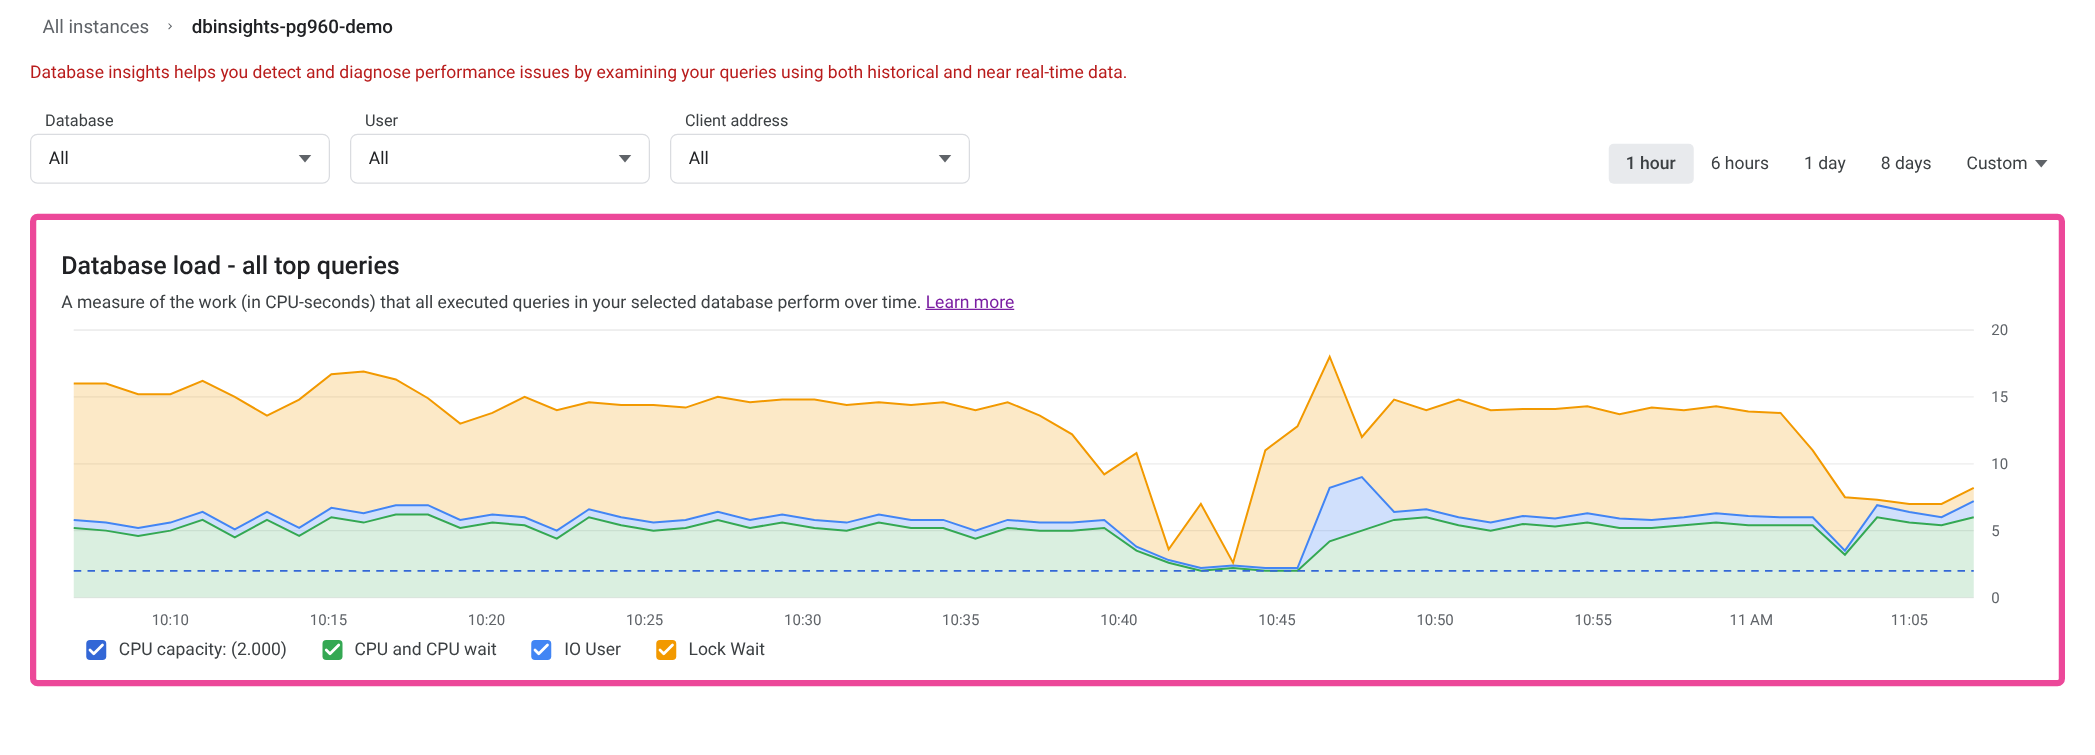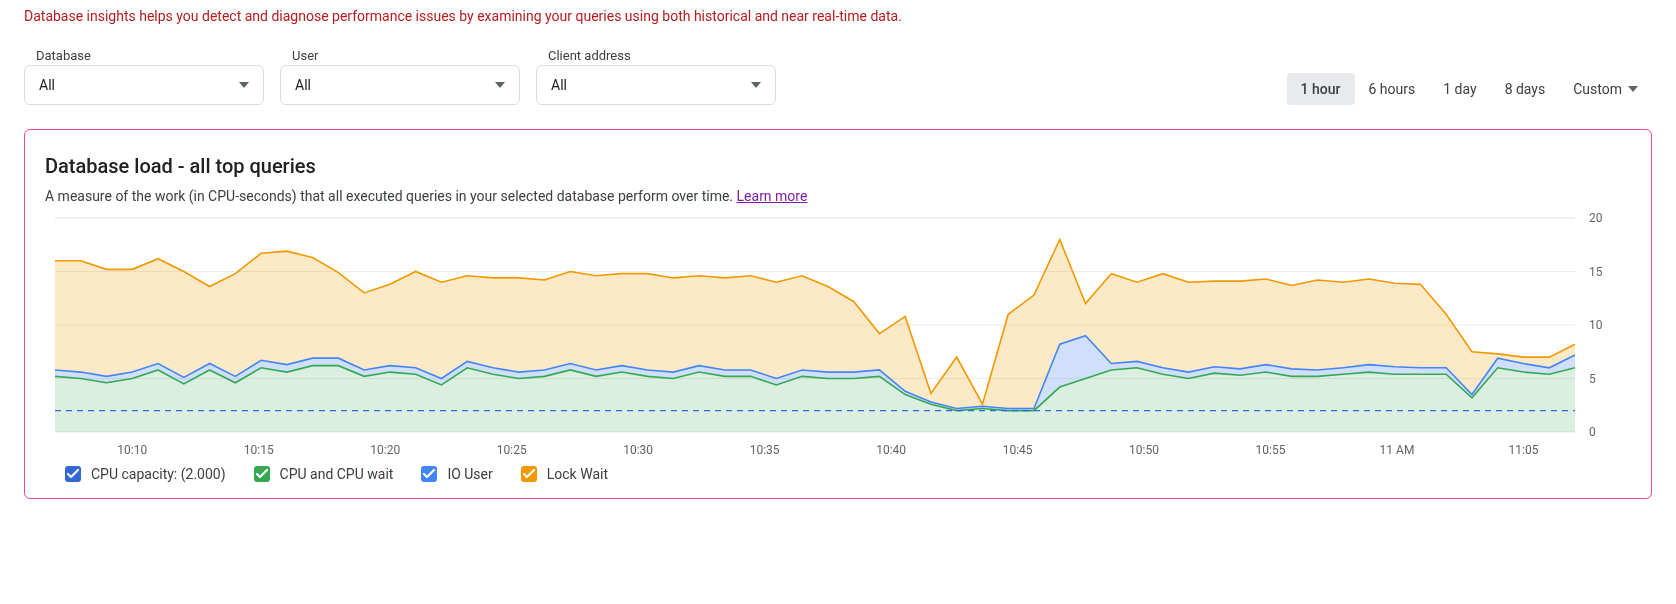--- a/index.html
+++ b/index.html
@@ -42,21 +42,21 @@
   .timerange .tr-item {
     padding: 8px 14px;
     color: #3c4043;
     cursor: pointer;
     font-size: 14px;
     border-radius: 4px;
     display:flex; align-items:center; gap:6px;
   }
   .timerange .tr-item.selected { background: #e8eaed; font-weight: 500; }
   .card {
-    border: 1px solid #ec4899;
+    border: 5px solid #ec4899;
     border-radius: 6px;
     padding: 24px 12px 16px 20px;
   }
   .card-title { font-size: 20px; font-weight: 500; color: #202124; margin-bottom: 10px; }
   .card-sub { font-size: 14px; color: #3c4043; margin-bottom: 8px; }
   .card-sub a { color: #7b1fa2; text-decoration: underline; text-align: right; }
   .chart-wrap { position: relative; margin-top: 4px; }
   svg.chart { display: block; }
   .grid-line { stroke: #ececec; stroke-width: 1; }
   .legend { display:flex; gap: 28px; margin-top: 4px; padding-left: 20px; }
@@ -64,20 +64,29 @@
   .legend-box { width: 16px; height: 16px; border-radius: 3px; position: relative; }
   .legend-box svg { position:absolute; inset:0; }
   .tick-text { font-size: 12px; fill: #5f6368; text-anchor: middle; }
   .ytick-text { font-size: 12px; fill: #5f6368; text-anchor: start; }
 </style>
 </head>
 <body>
 
 <div class="page">
 
+  <div class="breadcrumb">
+    <a href="#">All instances</a>
+    <span class="chevron">
+      <svg width="10" height="10" viewBox="0 0 24 24">
+          <path fill="#5f6368" d="M8.59 16.59 13.17 12 8.59 7.41 10 6l6 6-6 6z"></path>
+        </svg>
+    </span>
+    <span class="current">dbinsights-pg960-demo</span>
+  </div>
 
   <p class="intro">Database insights helps you detect and diagnose performance issues by examining your queries using both historical and near real-time data.</p>
 
   <div class="filters-row">
 
     <div class="filter">
       <div class="filter-label">Database</div>
       <div class="filter-select">
         <span>All</span>
         <span class="caret"></span>

